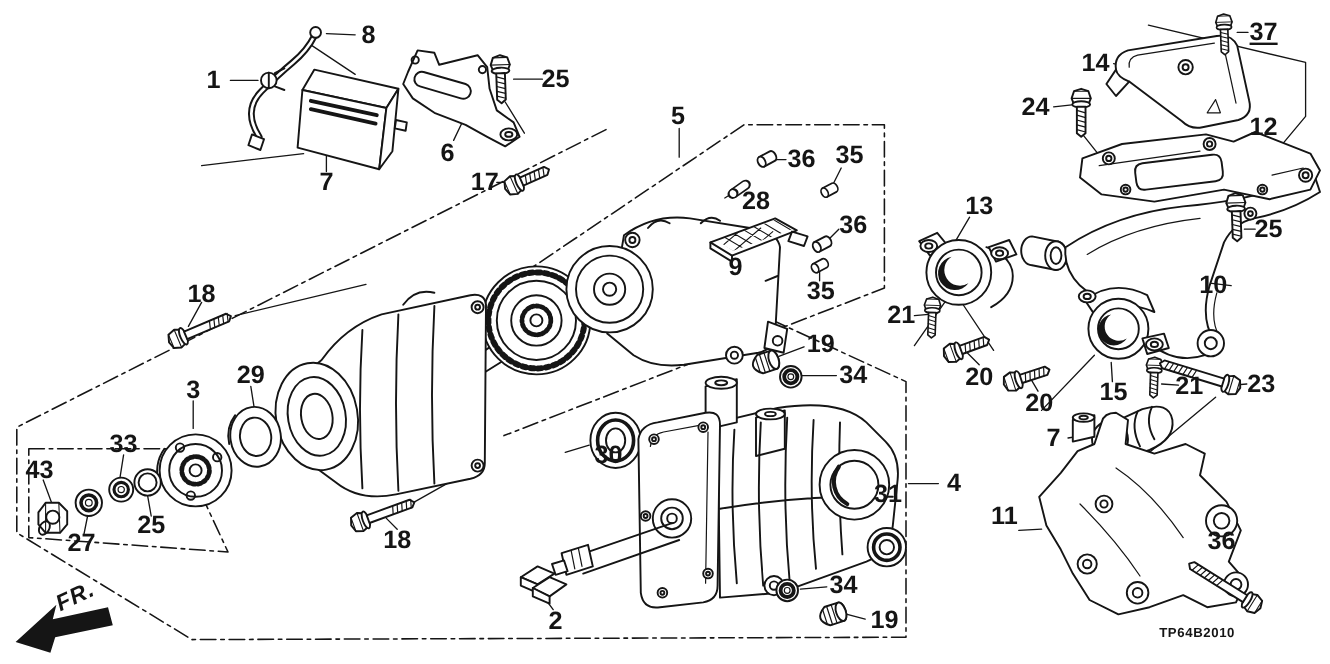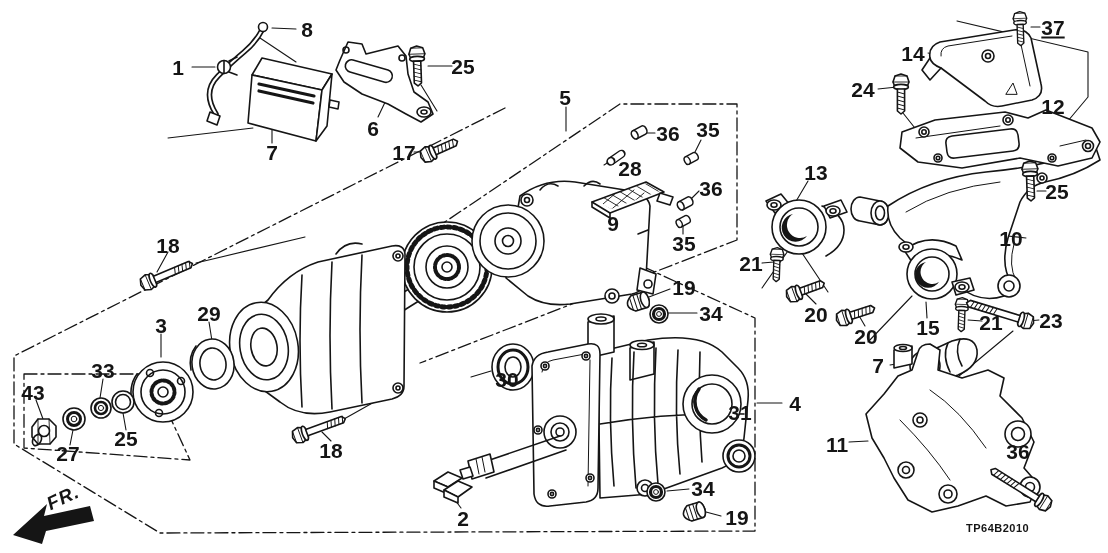--- a/index.html
+++ b/index.html
@@ -430,20 +430,20 @@
       <div class="callout" style="left: 1057px; top: 191px;">25</div>
       <div class="callout" style="left: 816px; top: 172px;">13</div>
       <div class="callout" style="left: 1011px; top: 238px;">10</div>
       <div class="callout" style="left: 751px; top: 263px;">21</div>
       <div class="callout" style="left: 816px; top: 314px;">20</div>
       <div class="callout" style="left: 866px; top: 336px;">20</div>
       <div class="callout" style="left: 928px; top: 327px;">15</div>
       <div class="callout" style="left: 991px; top: 322px;">21</div>
       <div class="callout" style="left: 1051px; top: 320px;">23</div>
       <div class="callout" style="left: 878px; top: 365px;">7</div>
-      <div class="callout" style="left: 837px; top: 444px;">11</div>
+      <div class="callout" style="left: 837px; top: 430px;">11</div>
       <div class="callout" style="left: 1018px; top: 451px;">36</div>
     </div>
 
 <div class="fr-label">FR.</div>
 <div class="diagram-code">TP64B2010</div>
 
 </div>
 
 </body></html>

